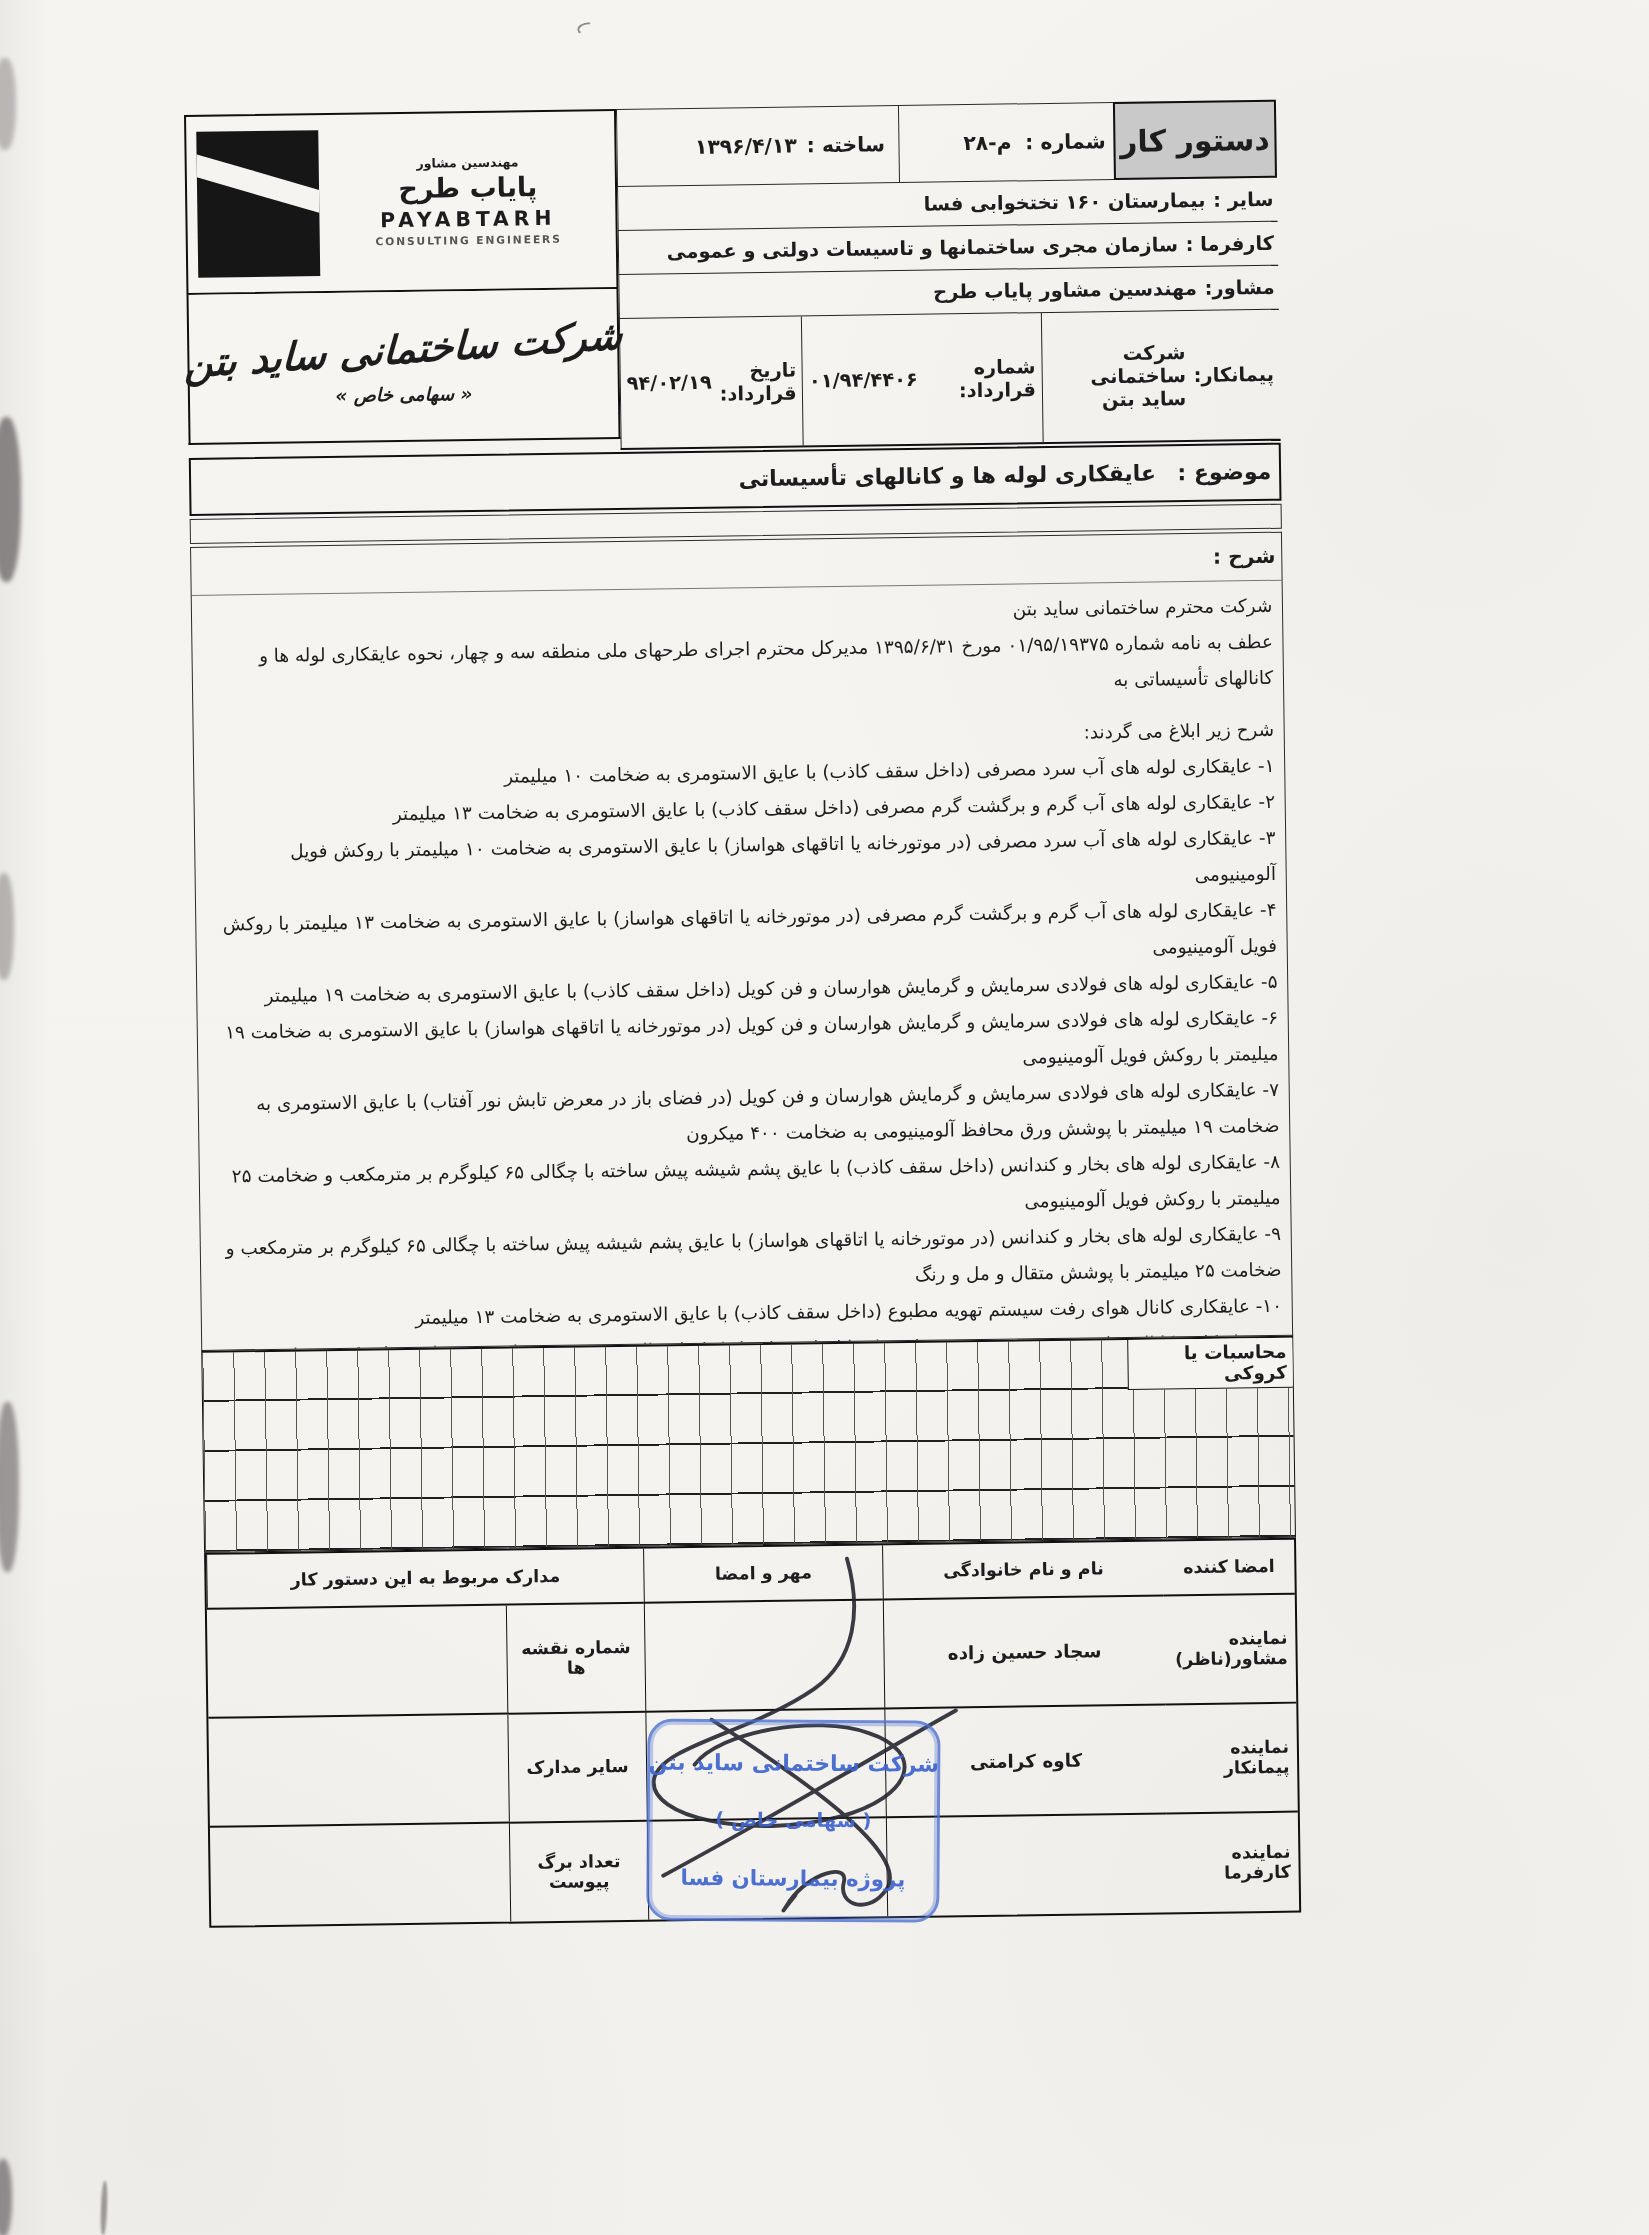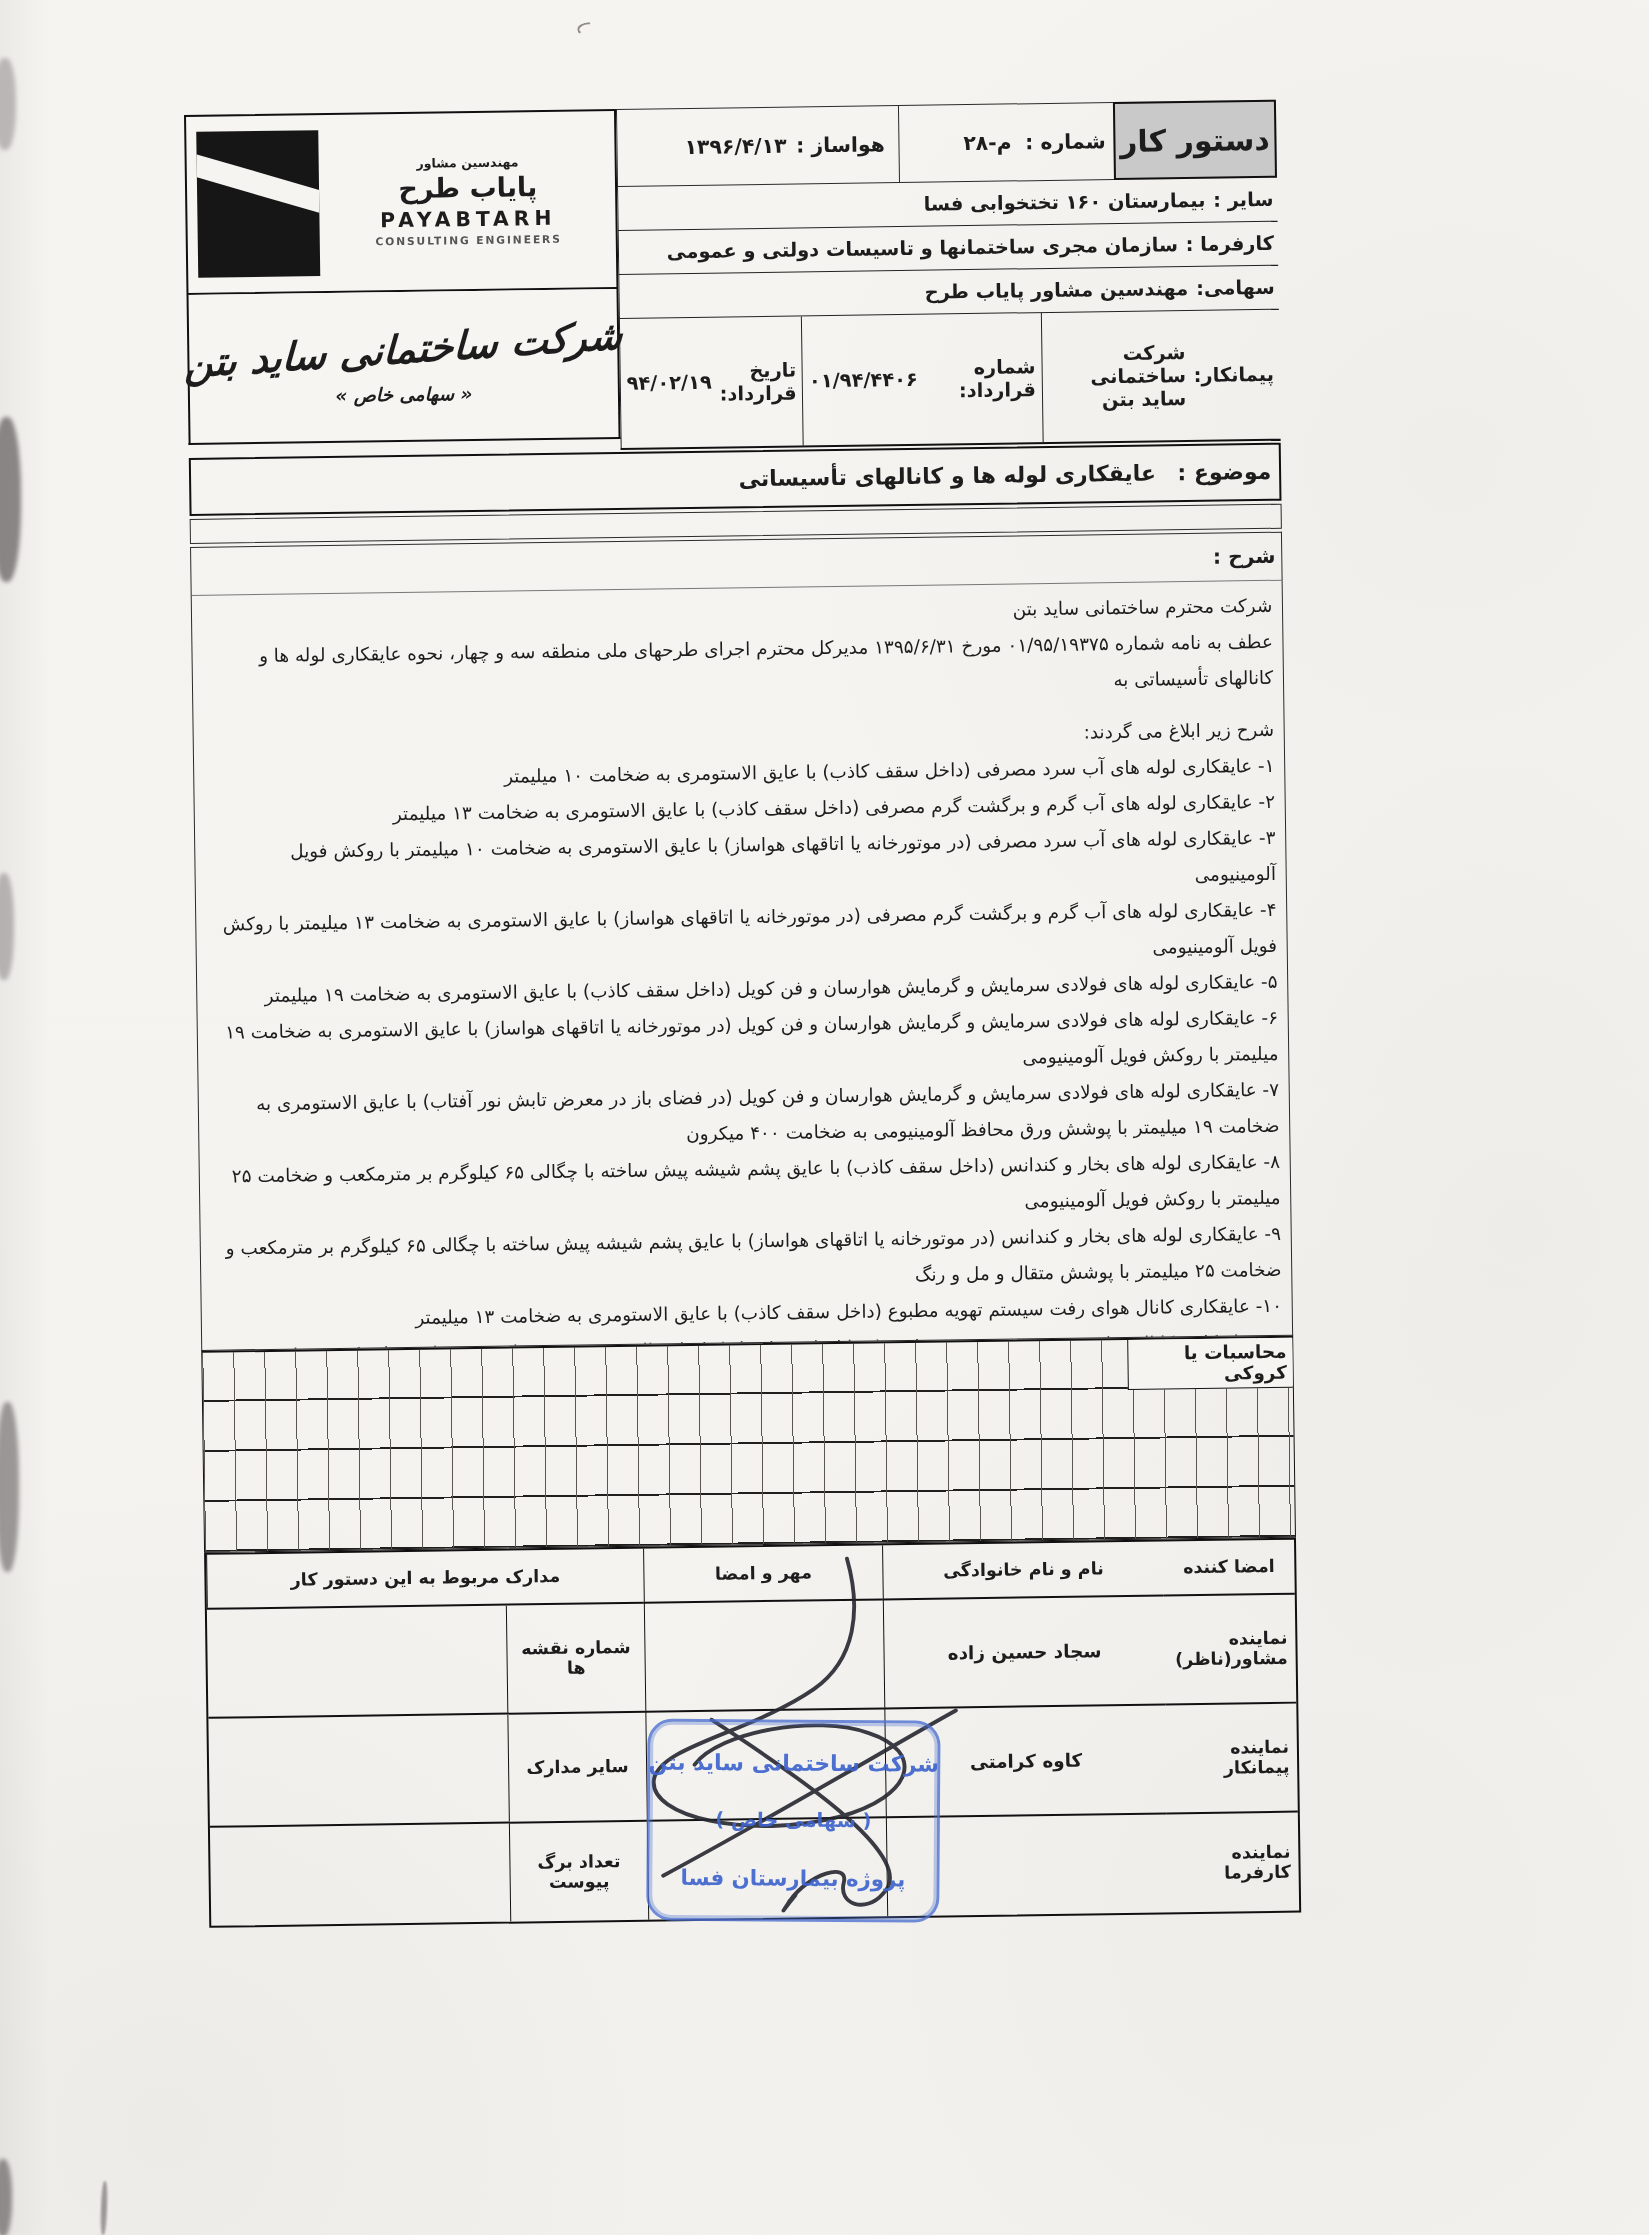--- a/index.html
+++ b/index.html
@@ -157,34 +157,34 @@
 
     <div class="hdr">
       <div class="hdr-fields">
         <div class="hdr-top">
           <div class="cell-title">دستور کار</div>
           <div class="cell-number">
             <span>شماره :</span>
             <span>م-۲۸</span>
           </div>
           <div class="cell-date">
-            <span>هواساز :</span>
+            <span>ساخته :</span>
             <span>۱۳۹۶/۴/۱۳</span>
           </div>
         </div>
         <div class="hdr-row">
           <span>سایر :</span>
           <span>بیمارستان ۱۶۰ تختخوابی فسا</span>
         </div>
         <div class="hdr-row">
           <span>کارفرما :</span>
           <span>سازمان مجری ساختمانها و تاسیسات دولتی و عمومی</span>
         </div>
         <div class="hdr-row">
-          <span>سهامی:</span>
+          <span>مشاور:</span>
           <span>مهندسین مشاور پایاب طرح</span>
         </div>
         <div class="hdr-contract">
           <div class="hc-cell hc-contractor">
             <span>پیمانکار:</span>
             <span>شرکت ساختمانی ساید بتن</span>
           </div>
           <div class="hc-cell hc-number">
             <span>شماره قرارداد:</span>
             <span>۰۱/۹۴/۴۴۰۶</span>

